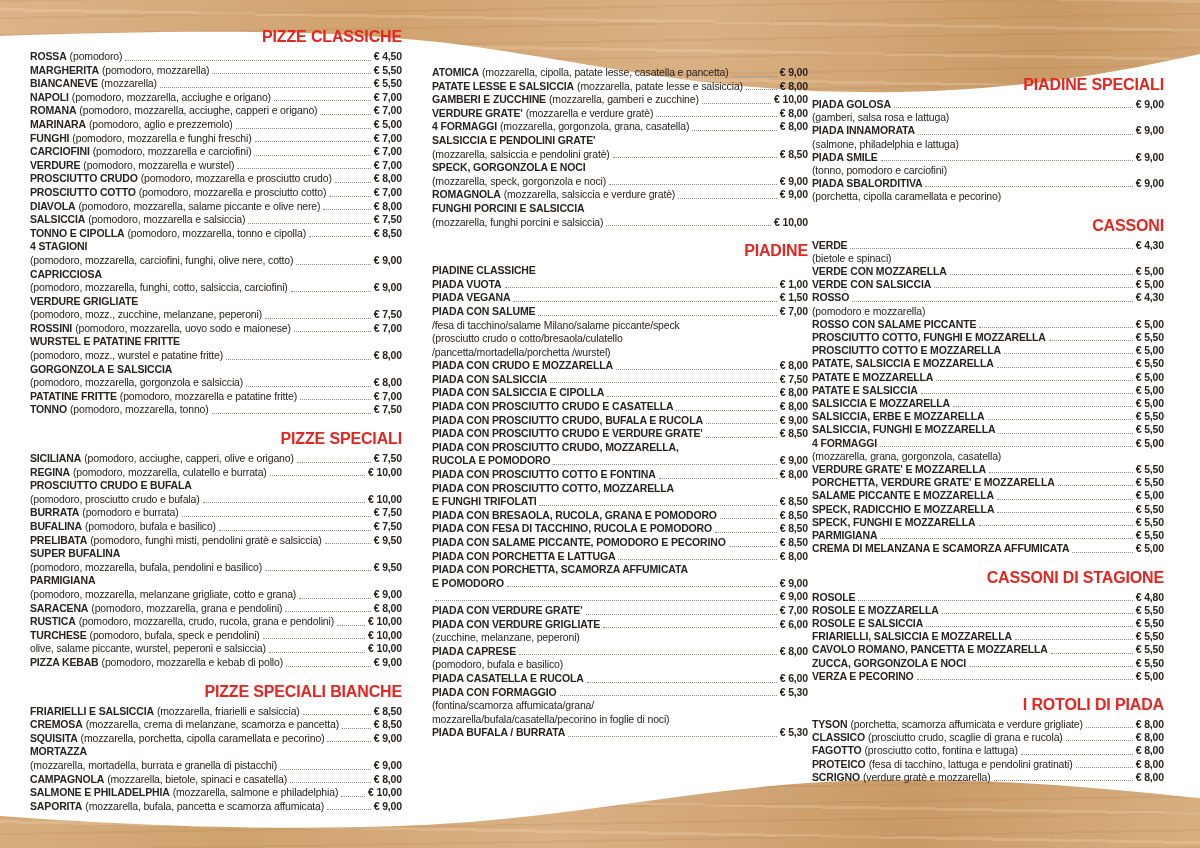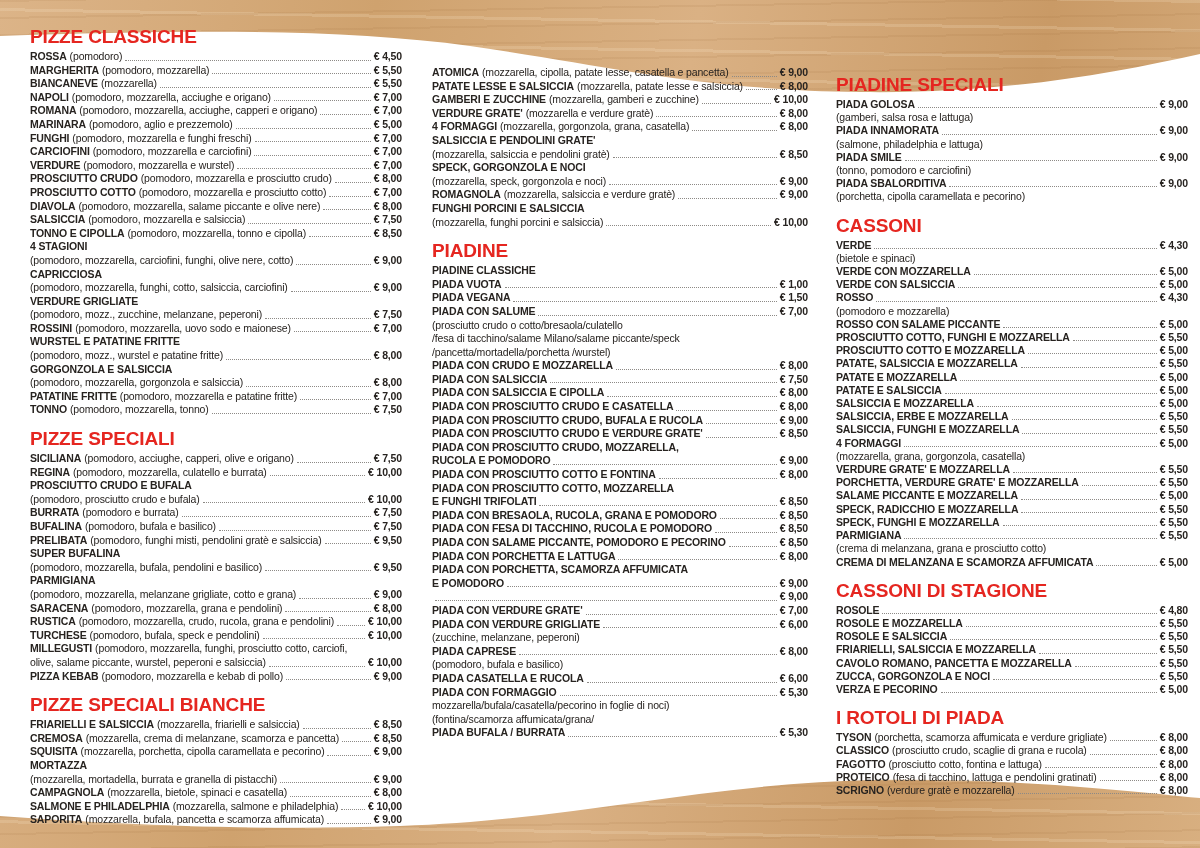--- a/index.html
+++ b/index.html
@@ -7,23 +7,23 @@
     font-family:"Liberation Sans","DejaVu Sans",sans-serif;
     background:
       repeating-linear-gradient(179deg, rgba(150,100,50,.10) 0 2px, rgba(0,0,0,0) 2px 17px),
       repeating-linear-gradient(181deg, rgba(255,240,215,.18) 0 3px, rgba(0,0,0,0) 3px 29px),
       linear-gradient(100deg,#dcb488 0%,#cfa26e 28%,#dab184 52%,#c99a66 78%,#d8af80 100%);
   }
   #paper{position:absolute;left:0;top:0;z-index:1;}
   .col{position:absolute;z-index:2;color:#272320;letter-spacing:-0.15px;}
   #col-0{left:30px;top:28px;width:372px;}
   #col-1{left:432px;top:66px;width:376px;}
-  #col-2{left:836px;top:76px;width:352px;}
+  #col-2{left:812px;top:76px;width:352px;}
   .section + .section{margin-top:13px;}
-  .sec-title{color:#e52620;font-weight:700;font-size:19px;line-height:18px;margin:0 0 4px 0;}
+  .sec-title{color:#e52620;font-weight:700;font-size:16px;line-height:18px;margin:0 0 4px 0;text-align:right;}
   .row{display:flex;align-items:baseline;font-size:10.5px;line-height:13.6px;}
   #col-2 .row{line-height:13.2px;}
   .n{font-weight:700;white-space:nowrap;}
   .n + .d{margin-left:3px;}
   .d{font-weight:400;}
   .dots{flex:1;min-width:8px;border-bottom:1.6px dotted #8d8a86;align-self:flex-end;margin:0 3px 3px 3px;}
   .p{font-weight:700;white-space:nowrap;}
 </style>
 </head>
 <body>
@@ -247,24 +247,20 @@
           <span class="dots"></span>
           <span class="p">€ 10,00</span>
         </div>
         <div class="row">
           <span class="n">TURCHESE</span>
           <span class="d">(pomodoro, bufala, speck e pendolini)</span>
           <span class="dots"></span>
           <span class="p">€ 10,00</span>
         </div>
         <div class="row">
-          <span class="n">MILLEGUSTI</span>
-          <span class="d">(pomodoro, mozzarella, funghi, prosciutto cotto, carciofi,</span>
-        </div>
-        <div class="row">
           <span class="d">olive, salame piccante, wurstel, peperoni e salsiccia)</span>
           <span class="dots"></span>
           <span class="p">€ 10,00</span>
         </div>
         <div class="row">
           <span class="n">PIZZA KEBAB</span>
           <span class="d">(pomodoro, mozzarella e kebab di pollo)</span>
           <span class="dots"></span>
           <span class="p">€ 9,00</span>
         </div>
@@ -394,26 +390,26 @@
           <span class="n">PIADA VEGANA</span>
           <span class="dots"></span>
           <span class="p">€ 1,50</span>
         </div>
         <div class="row">
           <span class="n">PIADA CON SALUME</span>
           <span class="dots"></span>
           <span class="p">€ 7,00</span>
         </div>
         <div class="row">
+          <span class="d">/fesa di tacchino/salame Milano/salame piccante/speck</span>
+        </div>
+        <div class="row">
           <span class="d">(prosciutto crudo o cotto/bresaola/culatello</span>
         </div>
         <div class="row">
-          <span class="d">/fesa di tacchino/salame Milano/salame piccante/speck</span>
-        </div>
-        <div class="row">
           <span class="d">/pancetta/mortadella/porchetta /wurstel)</span>
         </div>
         <div class="row">
           <span class="n">PIADA CON CRUDO E MOZZARELLA</span>
           <span class="dots"></span>
           <span class="p">€ 8,00</span>
         </div>
         <div class="row">
           <span class="n">PIADA CON SALSICCIA</span>
           <span class="dots"></span>
@@ -517,24 +513,24 @@
           <span class="n">PIADA CASATELLA E RUCOLA</span>
           <span class="dots"></span>
           <span class="p">€ 6,00</span>
         </div>
         <div class="row">
           <span class="n">PIADA CON FORMAGGIO</span>
           <span class="dots"></span>
           <span class="p">€ 5,30</span>
         </div>
         <div class="row">
+          <span class="d">(fontina/scamorza affumicata/grana/</span>
+        </div>
+        <div class="row">
           <span class="d">mozzarella/bufala/casatella/pecorino in foglie di noci)</span>
-        </div>
-        <div class="row">
-          <span class="d">(fontina/scamorza affumicata/grana/</span>
         </div>
         <div class="row">
           <span class="n">PIADA BUFALA / BURRATA</span>
           <span class="dots"></span>
           <span class="p">€ 5,30</span>
         </div>
       </div>
     </div>
   <div class="col" id="col-2">
       <div class="section">
@@ -675,23 +671,20 @@
         </div>
         <div class="row">
           <span class="n">SPECK, FUNGHI E MOZZARELLA</span>
           <span class="dots"></span>
           <span class="p">€ 5,50</span>
         </div>
         <div class="row">
           <span class="n">PARMIGIANA</span>
           <span class="dots"></span>
           <span class="p">€ 5,50</span>
-        </div>
-        <div class="row">
-          <span class="d">(crema di melanzana, grana e prosciutto cotto)</span>
         </div>
         <div class="row">
           <span class="n">CREMA DI MELANZANA E SCAMORZA AFFUMICATA</span>
           <span class="dots"></span>
           <span class="p">€ 5,00</span>
         </div>
       </div>
       <div class="section">
         <div class="sec-title">CASSONI DI STAGIONE</div>
         <div class="row">

